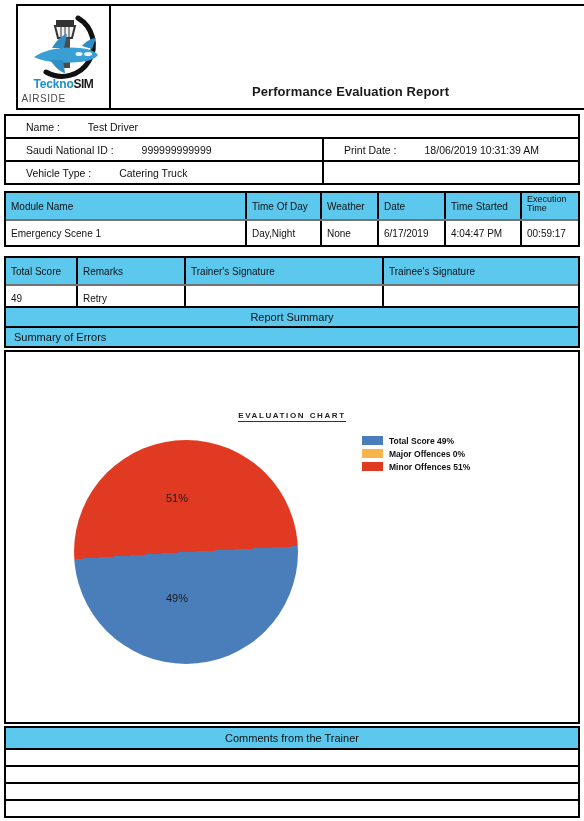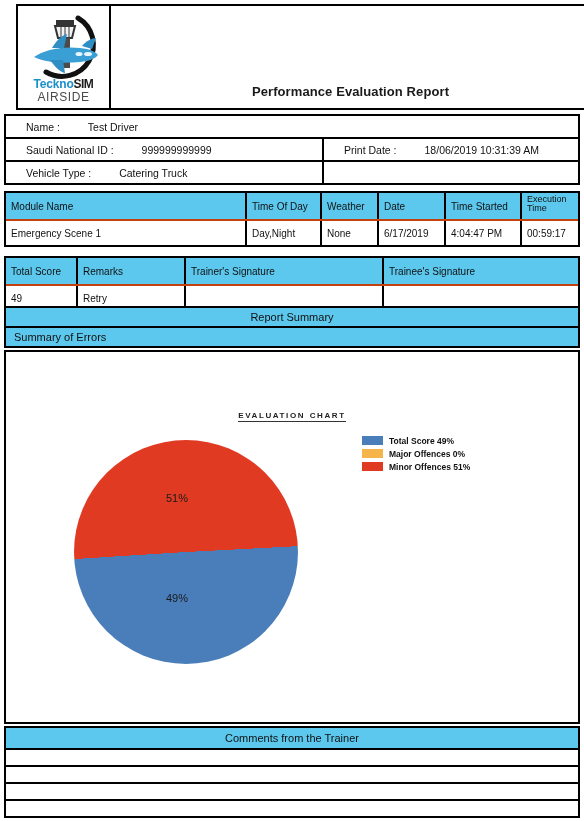--- a/index.html
+++ b/index.html
@@ -117,21 +117,21 @@
     color: #111;
     padding: 0 5px;
     display: flex;
     align-items: center;
     overflow: hidden;
     white-space: nowrap;
   }
   .tcell.last { border-right: 0; }
   .thead .tcell { height: 26px; }
   .tbody .tcell { height: 24px; background: #fff; }
-  .thead { border-bottom: 2px solid #c2410c; }
+  .thead { border-bottom: 2px solid #737373; }
   .tcell.wrap { white-space: normal; line-height: 1.0; display:block; padding-top:2px; }
 
   
   .score-table {
     position: absolute;
     left: 4px; top: 256px;
     width: 576px;
     border: 2px solid #000;
     box-sizing: border-box;
     background: #fff;
@@ -267,21 +267,21 @@
           <path d="M12 47 C22 40 40 36 58 38 C68 39 74 42 76 45 C74 48 68 51 58 52 C40 54 22 52 12 47 Z" fill="#3a9fd4"></path>
           <path d="M30 38 C34 31 40 25 45 24 L42 38 Z" fill="#2f8fc4"></path>
           <path d="M28 50 C33 57 38 62 43 63 L41 50 Z" fill="#2f8fc4"></path>
           <path d="M60 36 C64 31 70 28 74 28 L70 39 Z" fill="#2f8fc4"></path>
           <ellipse cx="66" cy="44" rx="4" ry="2" fill="#eaf6fd"></ellipse>
           <ellipse cx="57" cy="44" rx="3.5" ry="2" fill="#eaf6fd"></ellipse>
         </svg>
         <div style="position:absolute;left:0;right:0;bottom:12px;text-align:center;">
           <span style="font-size:12px;font-weight:bold;color:#1a8fc9;letter-spacing:-.2px;">Teckno</span><span style="font-size:12px;font-weight:bold;color:#1a1a1a;letter-spacing:-.5px;">SIM</span>
         </div>
-        <div style="position:absolute;left:0;right:0;bottom:0px;text-align:center;font-size:12px;color:#4a4a4a;letter-spacing:.6px;">AIRSIDE</div>
+        <div style="position:absolute;left:0;right:0;bottom:0px;font-size:10px;color:#4a4a4a;letter-spacing:.6px;">AIRSIDE</div>
       </div>
     </div>
 
     <div class="title-cell">
       <div class="title-text">Performance Evaluation Report</div>
     </div>
   </div>
 
   <div class="info-block">
 

